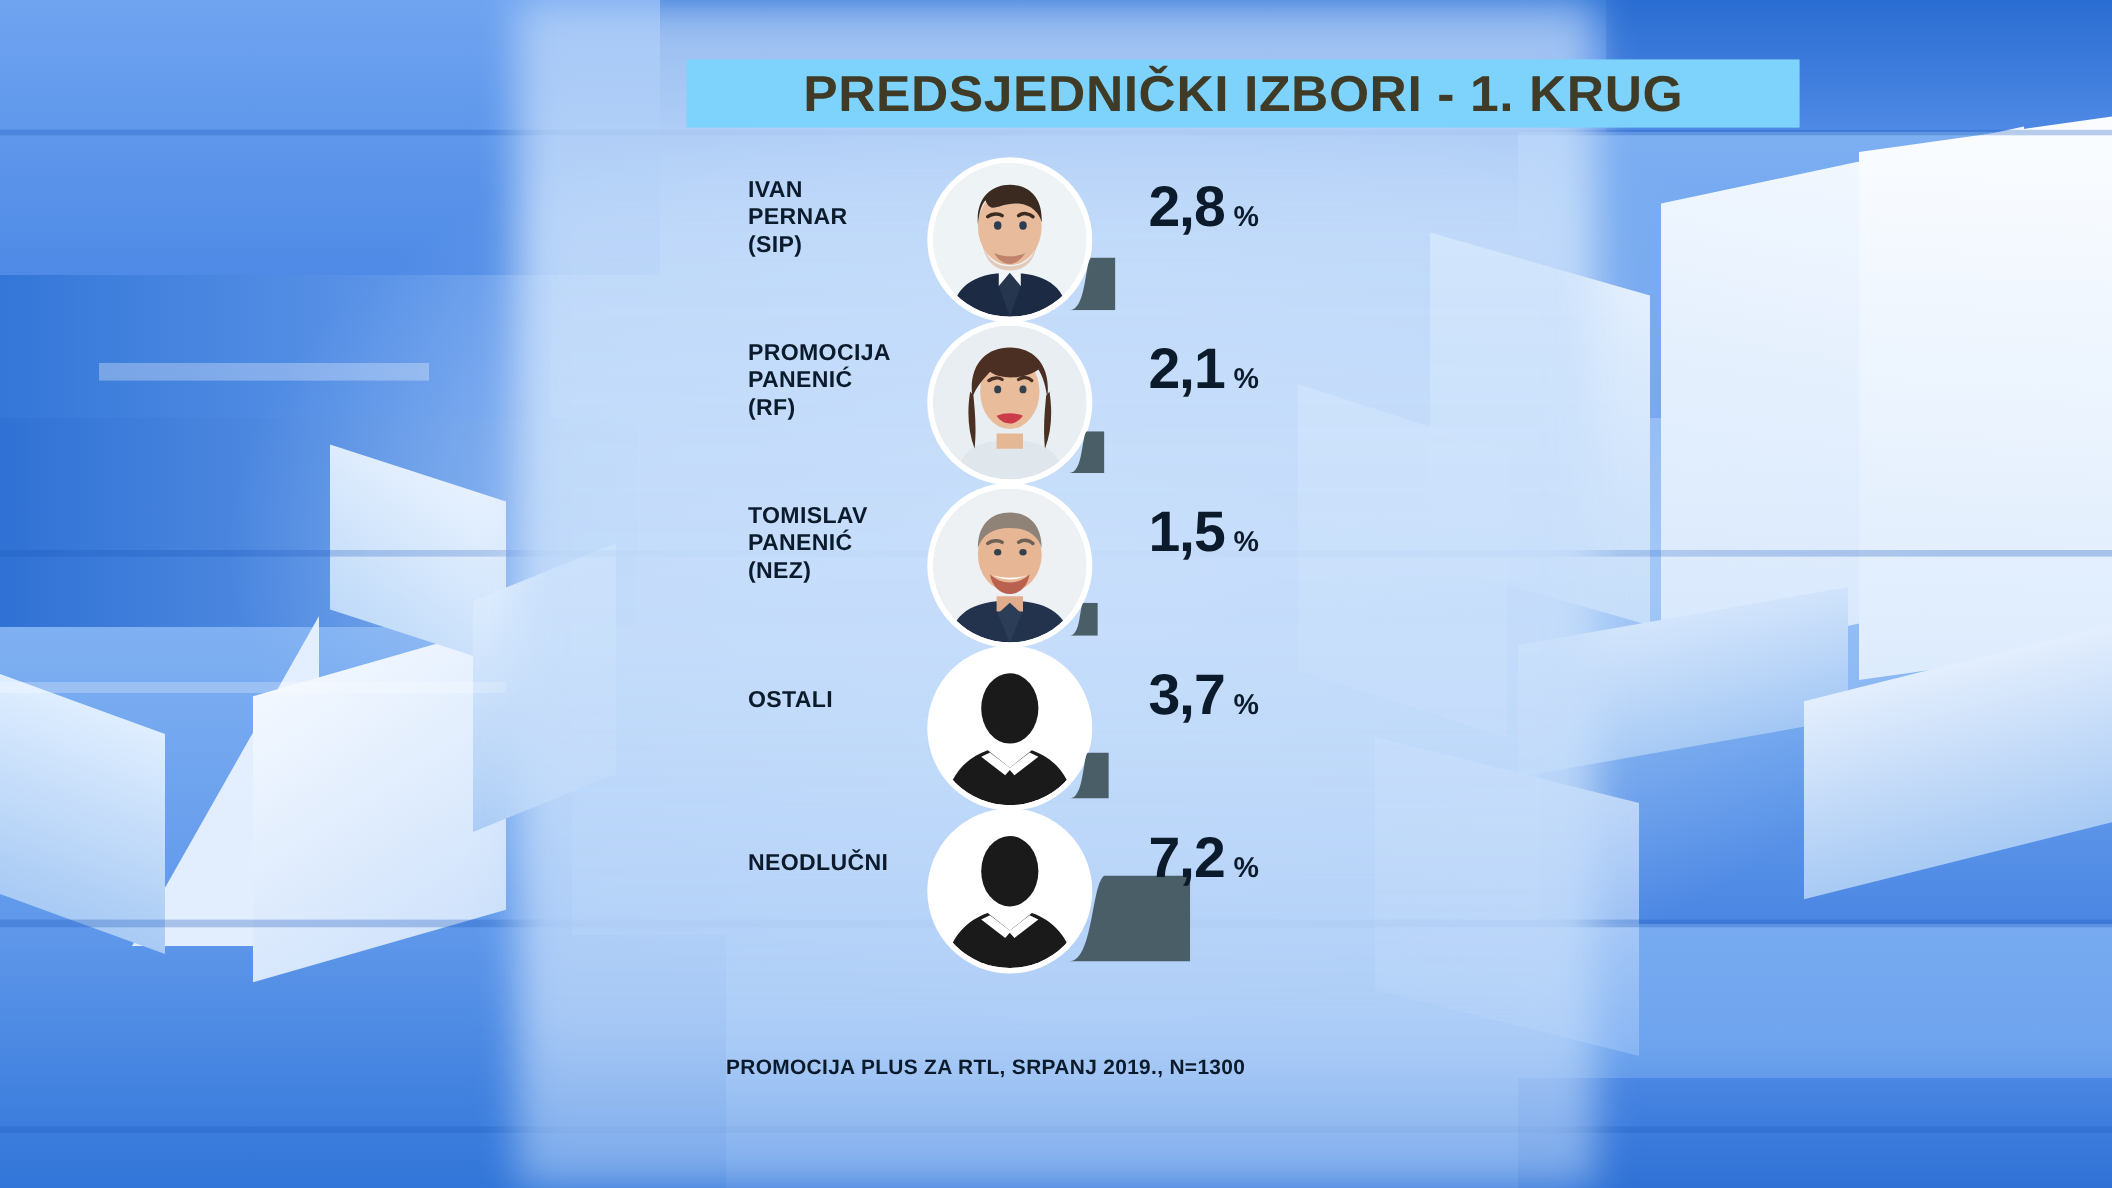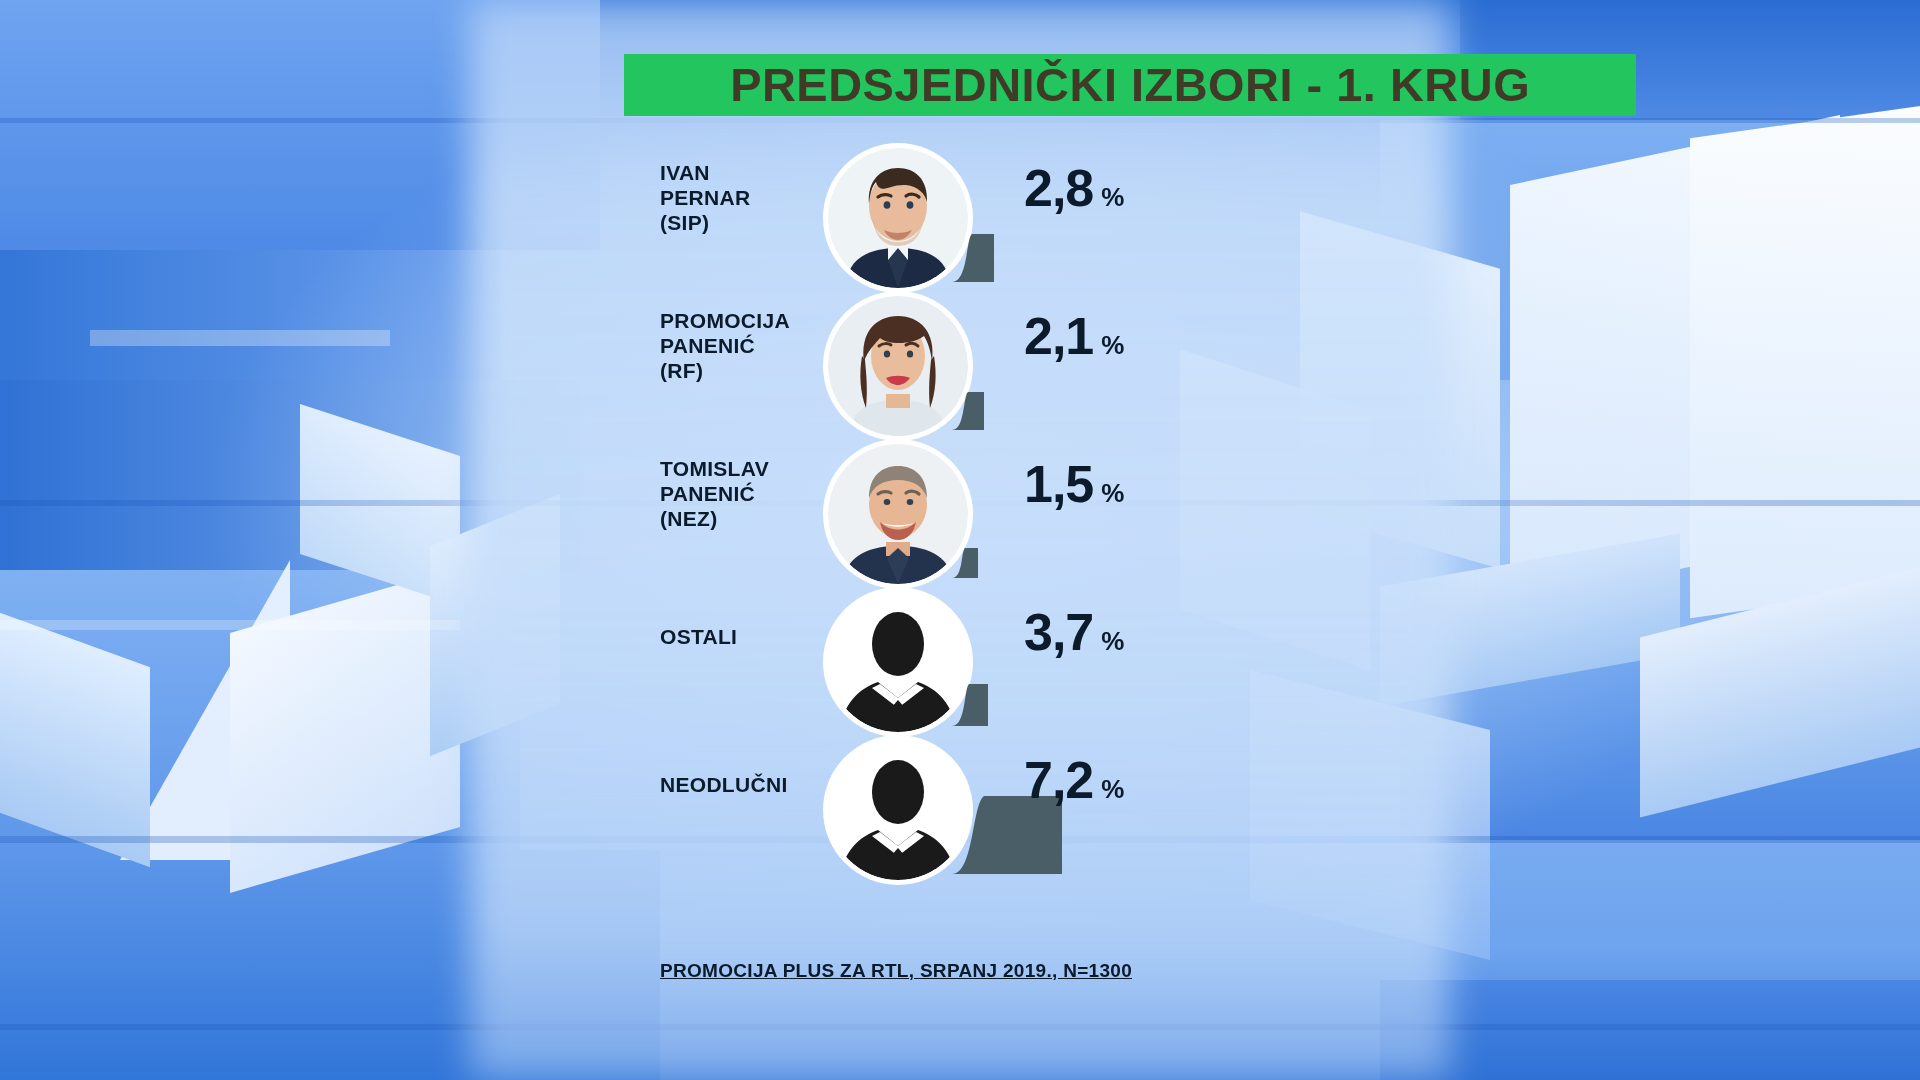--- a/index.html
+++ b/index.html
@@ -55,30 +55,30 @@
   .center-wash{
     position:absolute;left:470px;top:0;width:980px;height:1080px;
     background:linear-gradient(180deg, rgba(214,231,252,.55) 0%, rgba(205,226,251,.82) 18%, rgba(199,222,250,.88) 55%, rgba(190,216,249,.80) 85%, rgba(175,206,246,.55) 100%);
     filter:blur(18px);
   }
 
   
   .title-bar{
     position:absolute;left:624px;top:54px;width:1012px;height:62px;
     display:flex;align-items:center;justify-content:center;
-    background:#22c55e;
+    background:#7dd3fc;
   }
   .title-bar span{
     font-size:46px;font-weight:bold;letter-spacing:.5px;
     color:#3F3B27;white-space:nowrap;
     transform:scaleX(1.02);
   }
 
   
-  .rows{position:absolute;left:0;top:140px;width:1829px;}
+  .rows{position:absolute;left:0;top:140px;width:1829px;padding-left:20px;}
   .row{position:relative;height:148px;}
   .row-name{
     position:absolute;left:660px;width:190px;
     text-align:left;
     color:#0B1B2B;font-weight:bold;font-size:21px;line-height:25px;
     letter-spacing:.3px;
   }
   .row.three-line .row-name{top:20px;}
   .row.one-line .row-name{top:40px;}
 
@@ -96,21 +96,21 @@
   .pct{
     position:absolute;left:1012px;top:18px;
     color:#0B1B2B;font-weight:bold;white-space:nowrap;
   }
   .pct .num{font-size:52px;letter-spacing:-1px;margin-left:12px;}
   .pct .sym{font-size:26px;margin-left:8px;font-weight:bold;}
 
   
   .footer{
     position:absolute;left:660px;top:960px;
-    color:#0B1B2B;font-weight:bold;font-size:19px;letter-spacing:.3px;text-decoration:underline;
+    color:#0B1B2B;font-weight:bold;font-size:19px;letter-spacing:.3px;
   }
 </style>
 </head>
 <body>
 
 <div id="stage">
 
   <div class="bg bg-base"></div>
   <div class="bg">
     <div class="shard s1"></div>

